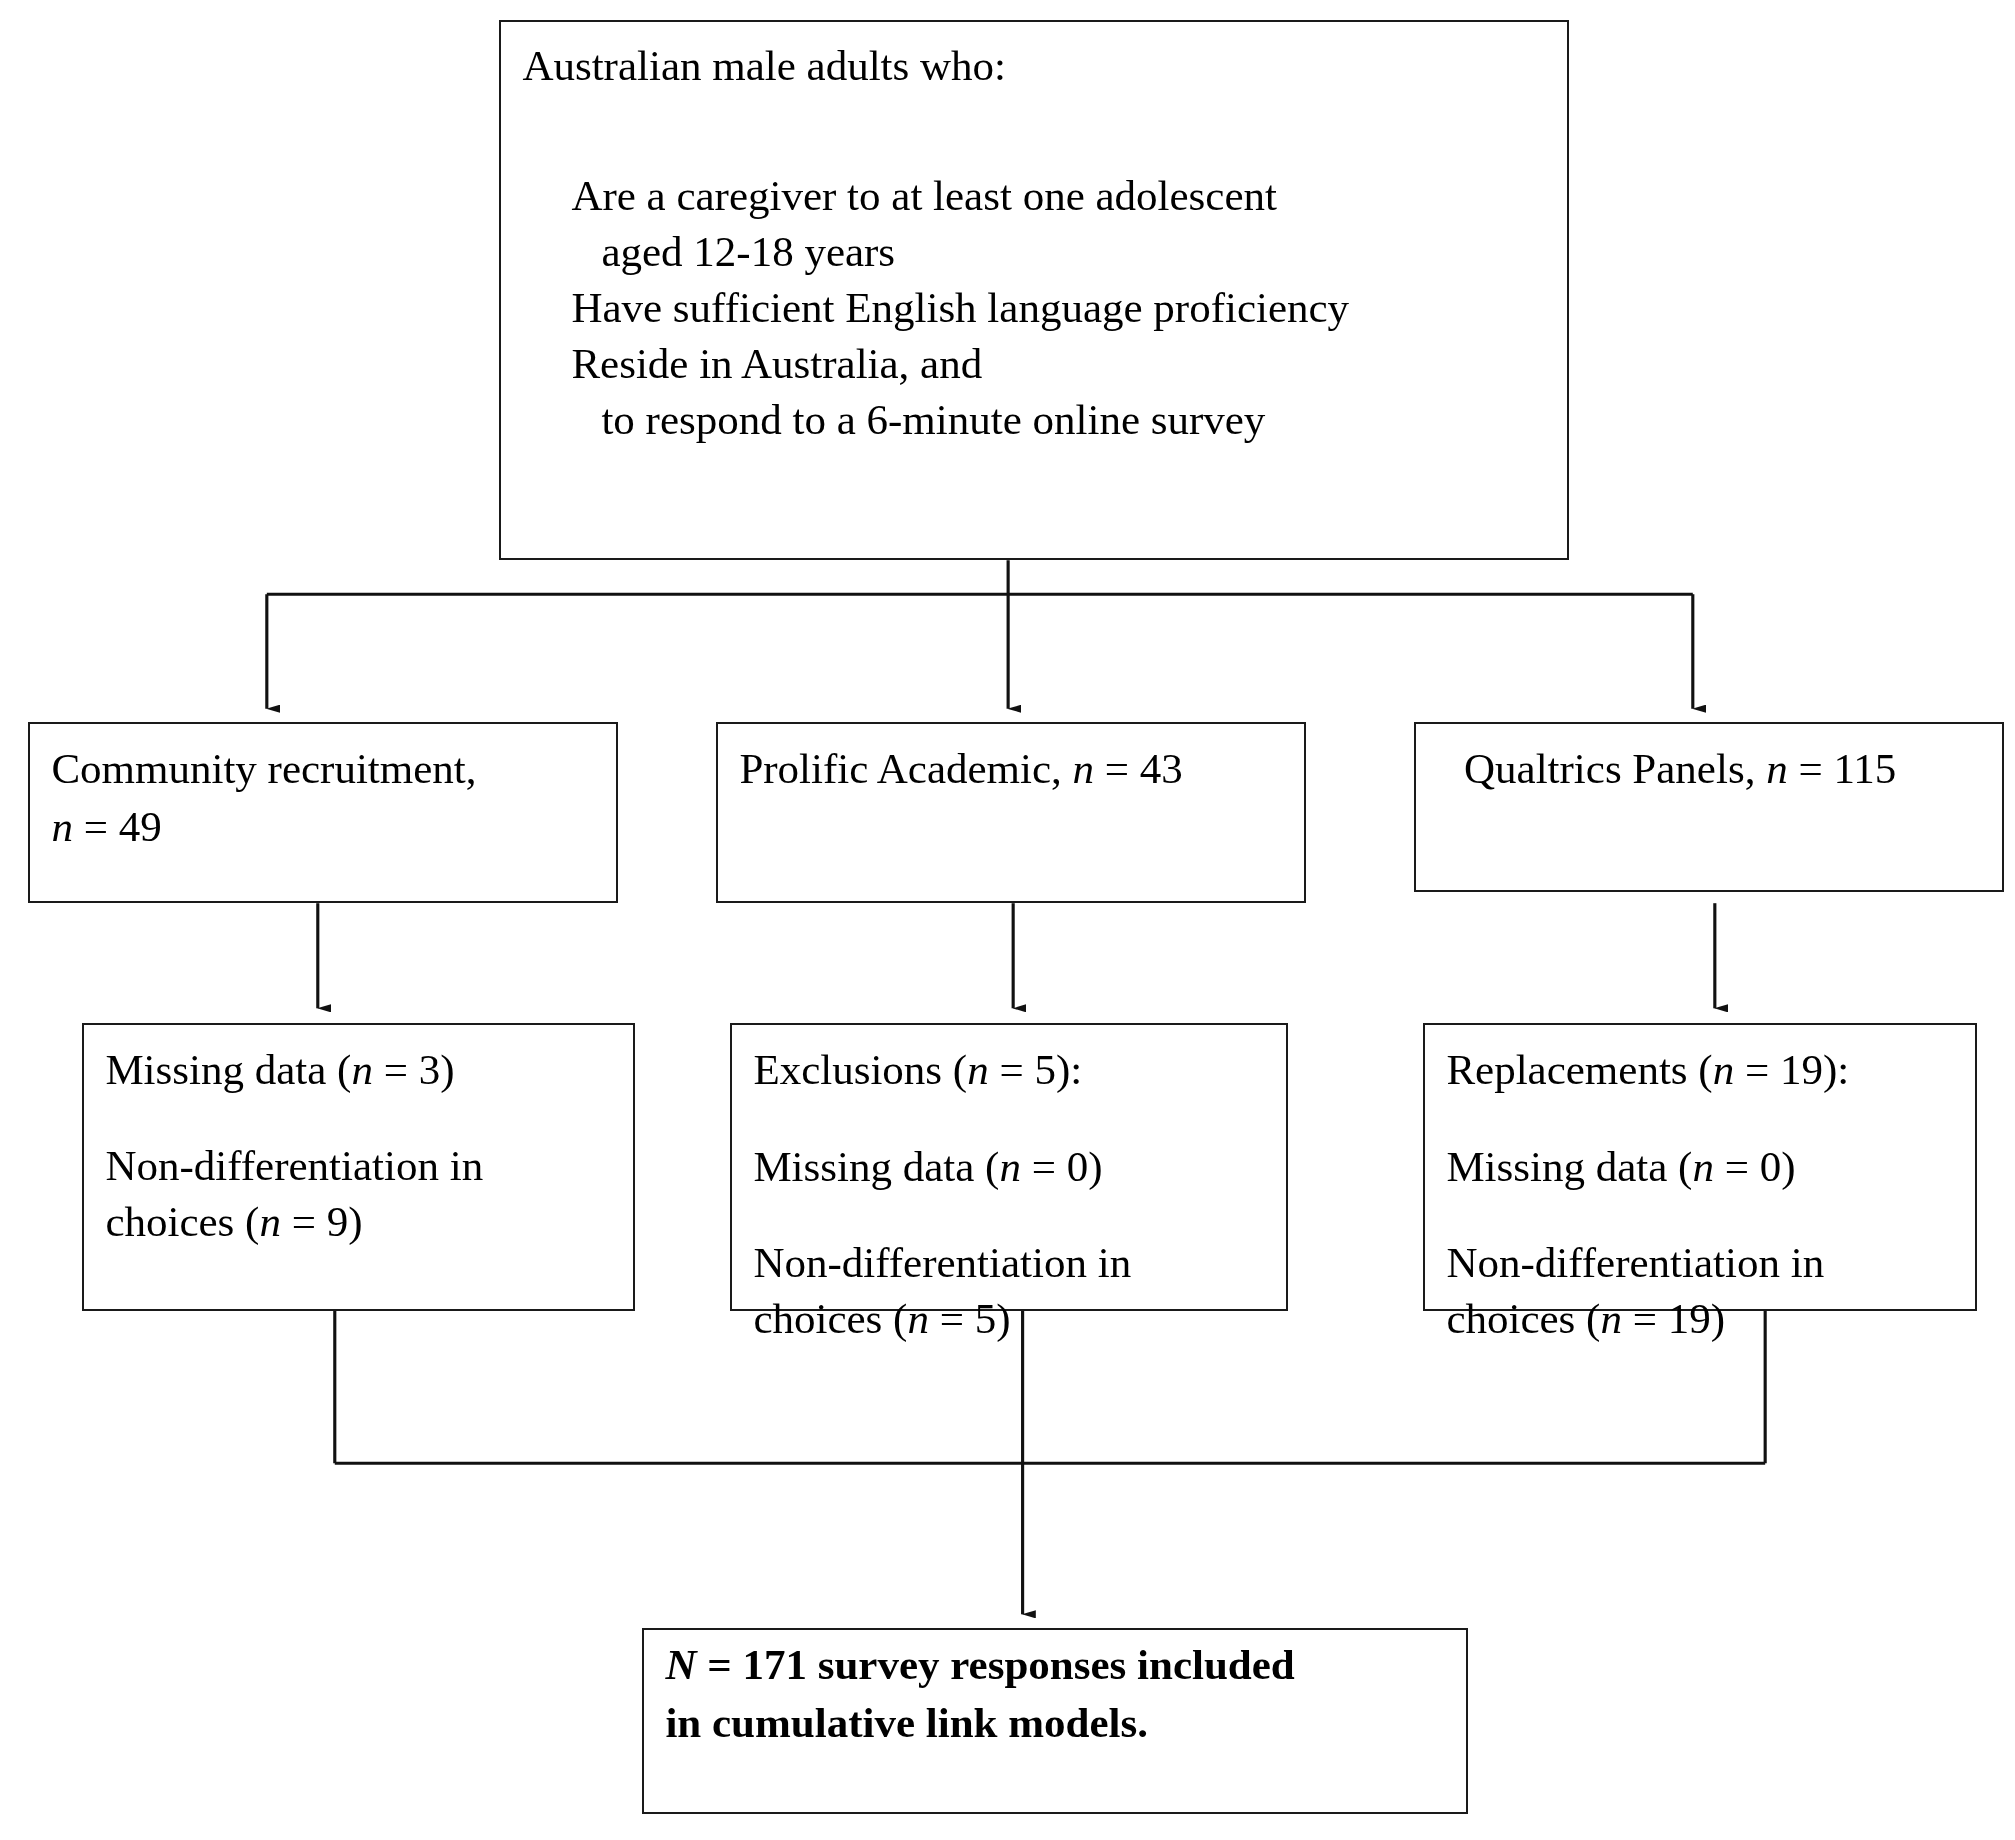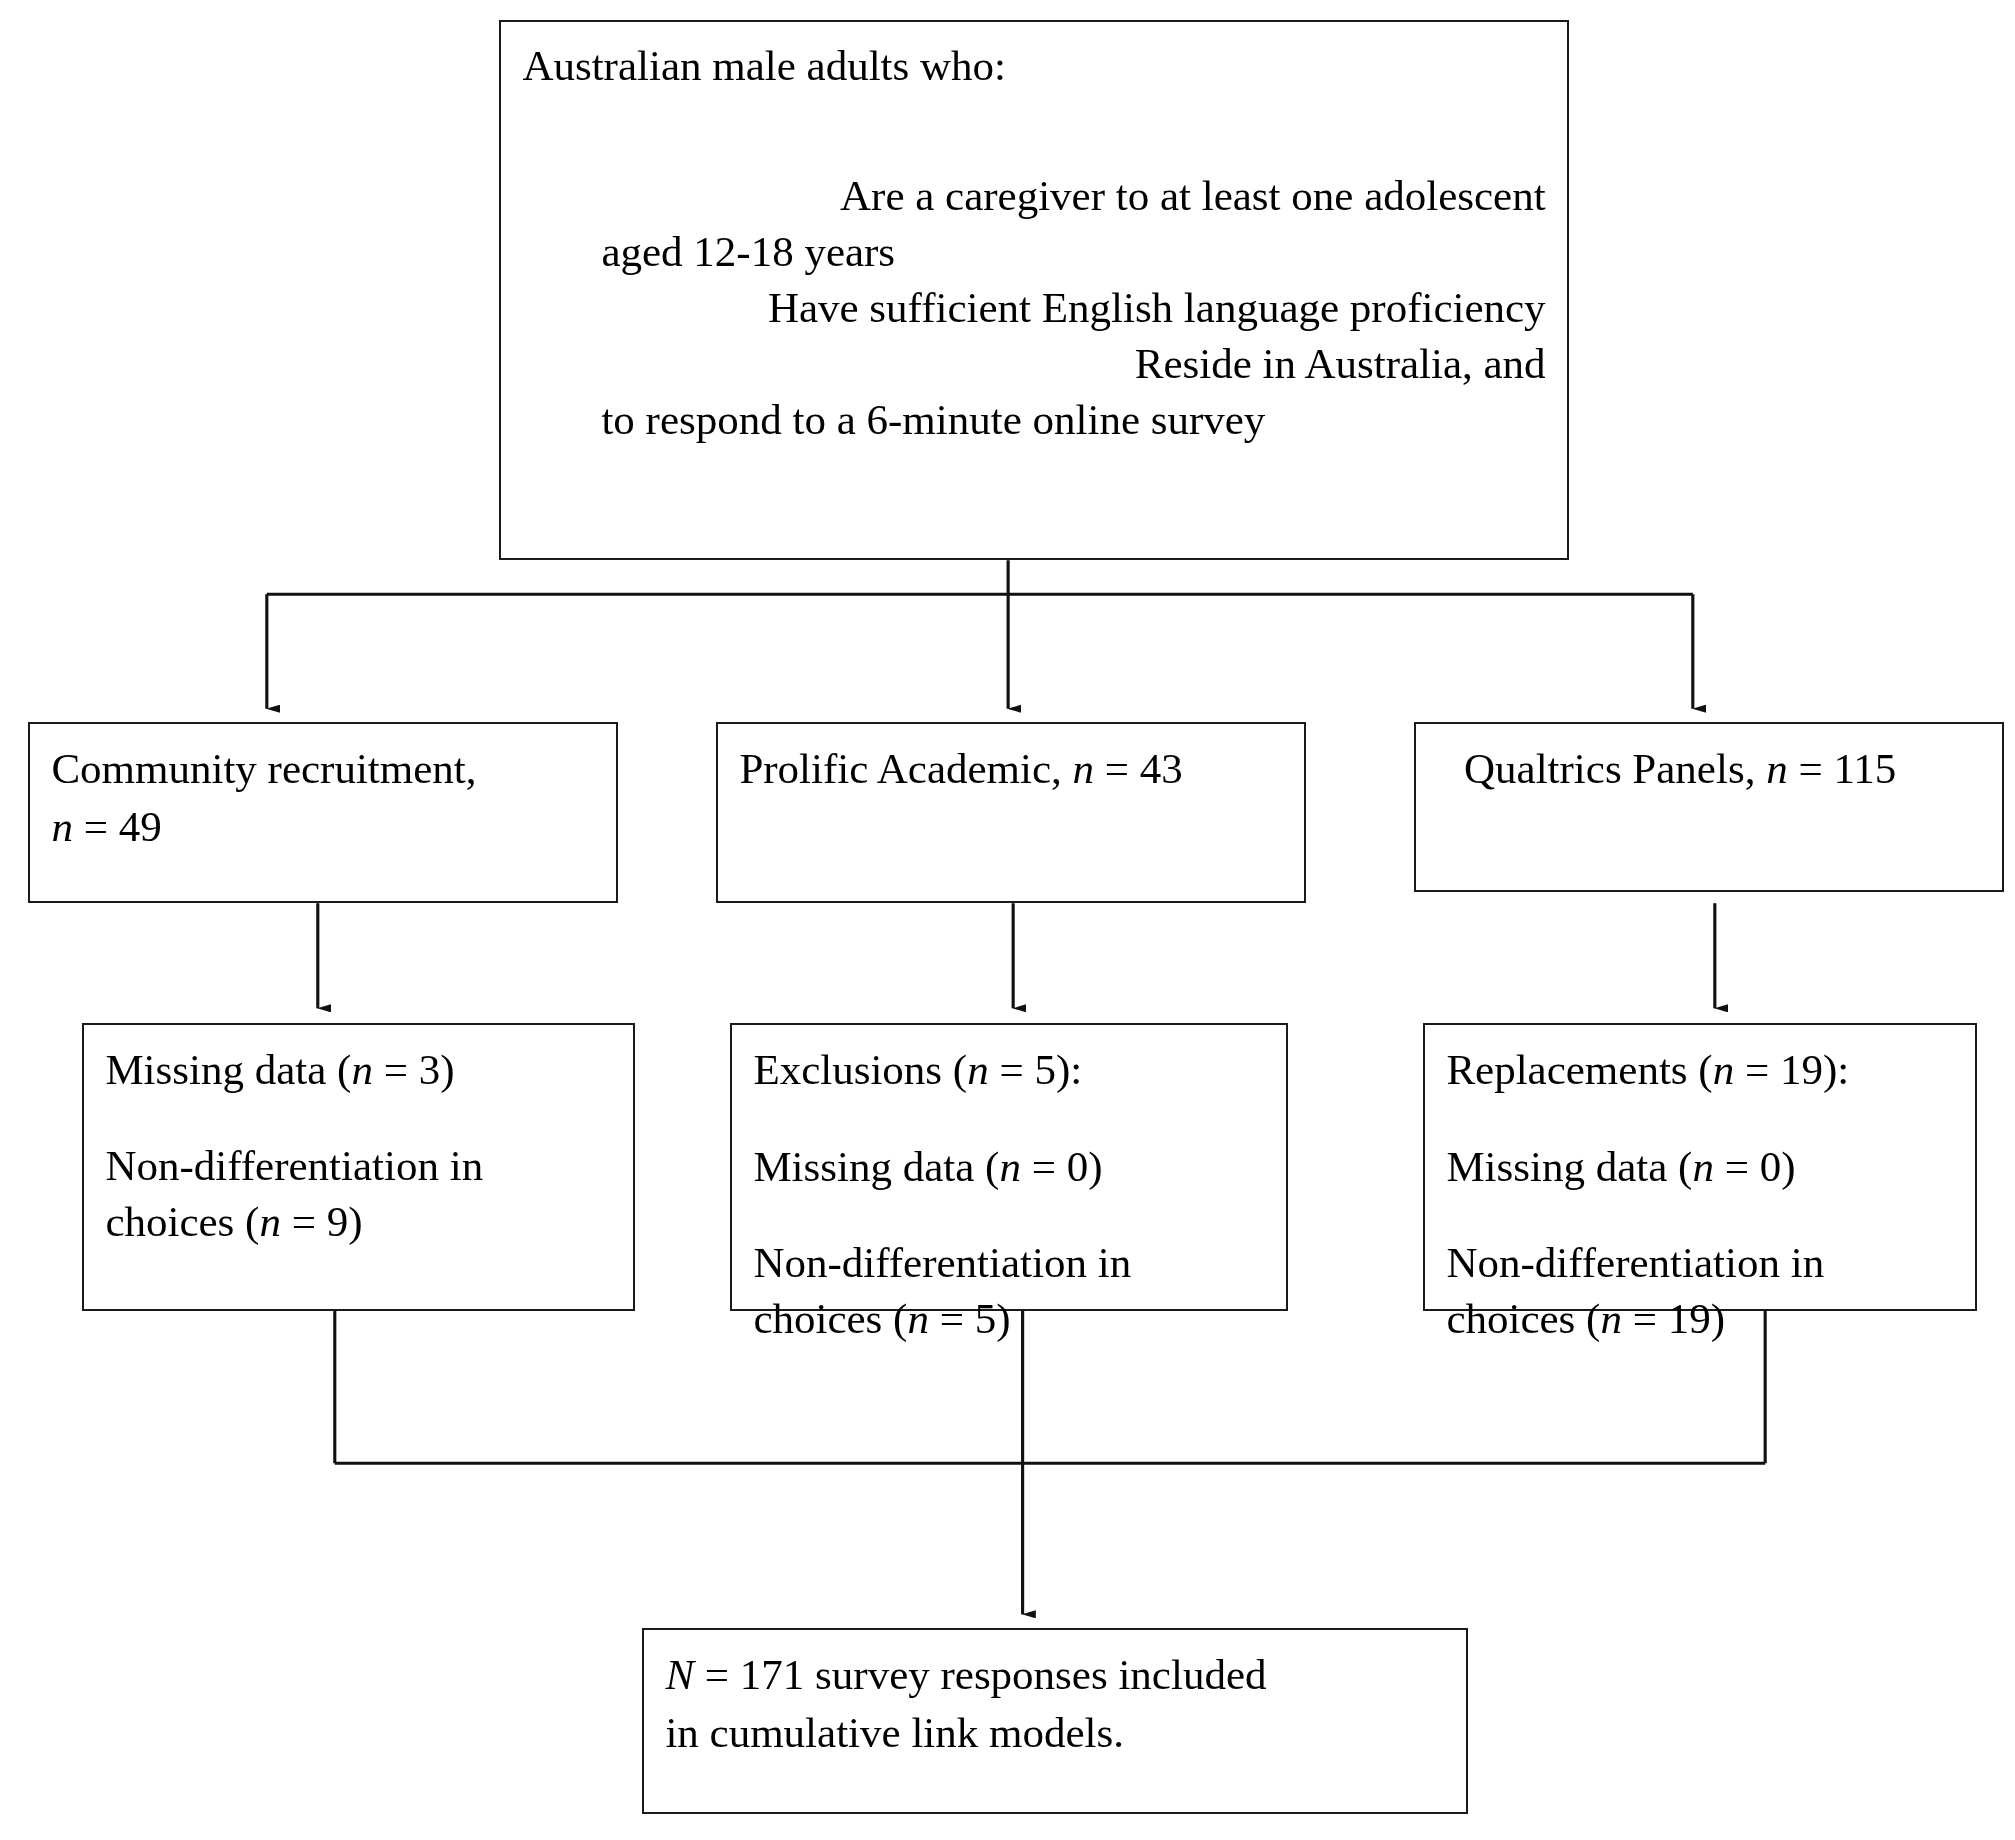--- a/index.html
+++ b/index.html
@@ -18,21 +18,21 @@
     box-sizing:border-box;
     border:2.5px solid #1a1a1a;
     background:#ffffff;
     padding:16.4px 21.4px;
   }
   .line{
     font-size:43px;
     line-height:1.30;
     white-space:pre;
   }
-  .line.indent{padding-left:49px;text-align:right;}
+  .line.indent{padding-left:49px;}
   .line.indent2{padding-left:79px;}
   .gap-lg{height:74px;}
   i.v{font-style:italic;}
   .rowtext{font-size:43px;line-height:1.34;}
   .excl-line{font-size:43px;line-height:1.34;margin:0 0 39px 0;}
   .excl-line:last-child{margin-bottom:0;}
   .excl-line.two{line-height:1.30;}
 </style>
 </head>
 <body>
@@ -102,19 +102,19 @@
     <div class="excl-line"><span>Missing data (</span><i class="v">n</i><span> = </span><span>0</span><span>)</span></div>
     <div class="excl-line two"><span>Non-differentiation in</span><br><span>choices (</span><i class="v">n</i><span> = </span><span>5</span><span>)</span></div>
   </div>
 
   <div class="box" style="left:1423px; top:1023px; width:554px; height:288px;">
     <div class="excl-line"><span>Replacements (</span><i class="v">n</i><span> = </span><span>19</span><span>):</span></div>
     <div class="excl-line"><span>Missing data (</span><i class="v">n</i><span> = </span><span>0</span><span>)</span></div>
     <div class="excl-line two"><span>Non-differentiation in</span><br><span>choices (</span><i class="v">n</i><span> = </span><span>19</span><span>)</span></div>
   </div>
 
-  <div class="box" style="left:642px; top:1628px; width:826px; height:186px; padding-top:16px;">
+  <div class="box" style="left:642px; top:1628px; width:826px; height:186px; padding-top:6px;font-weight:bold;">
     <div class="rowtext"><i class="v">N</i><span> = </span><span>171</span><span> survey responses included</span></div>
     <div class="rowtext">in cumulative link models.</div>
   </div>
 
 </div>
 
 
 </body></html>

